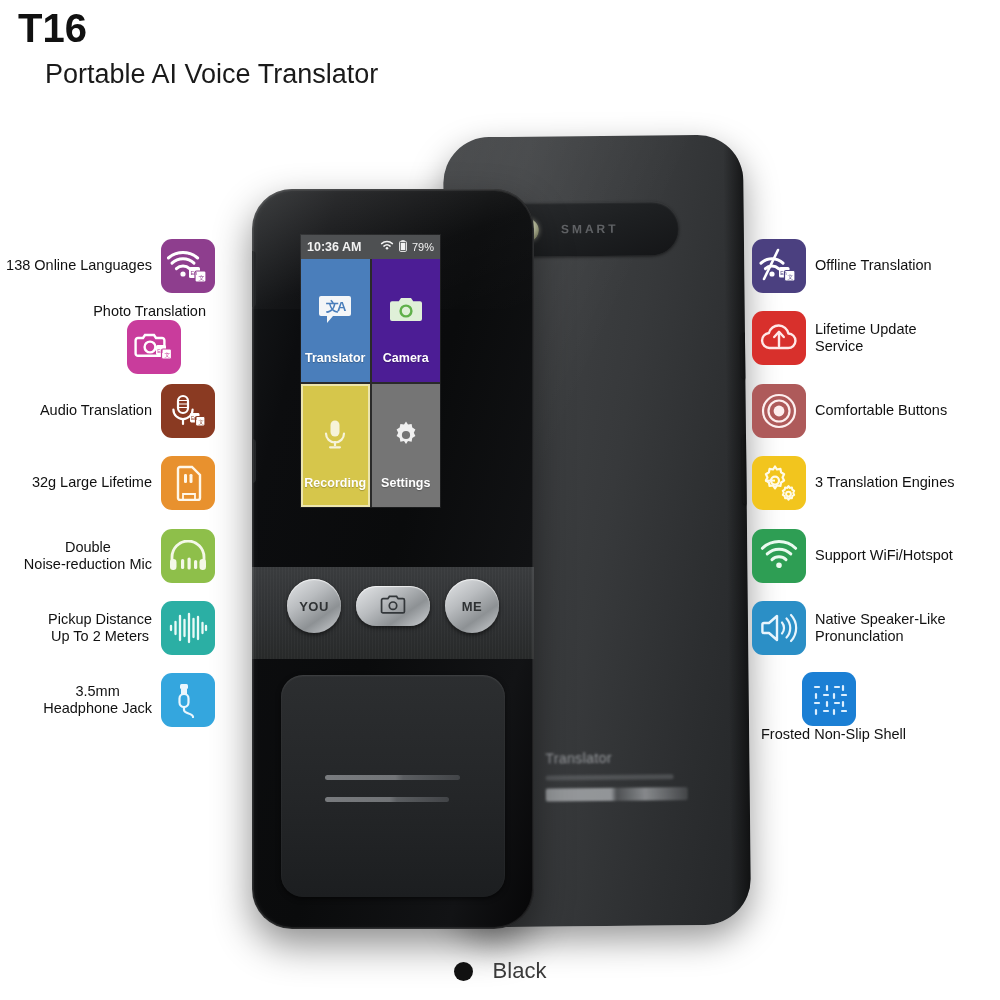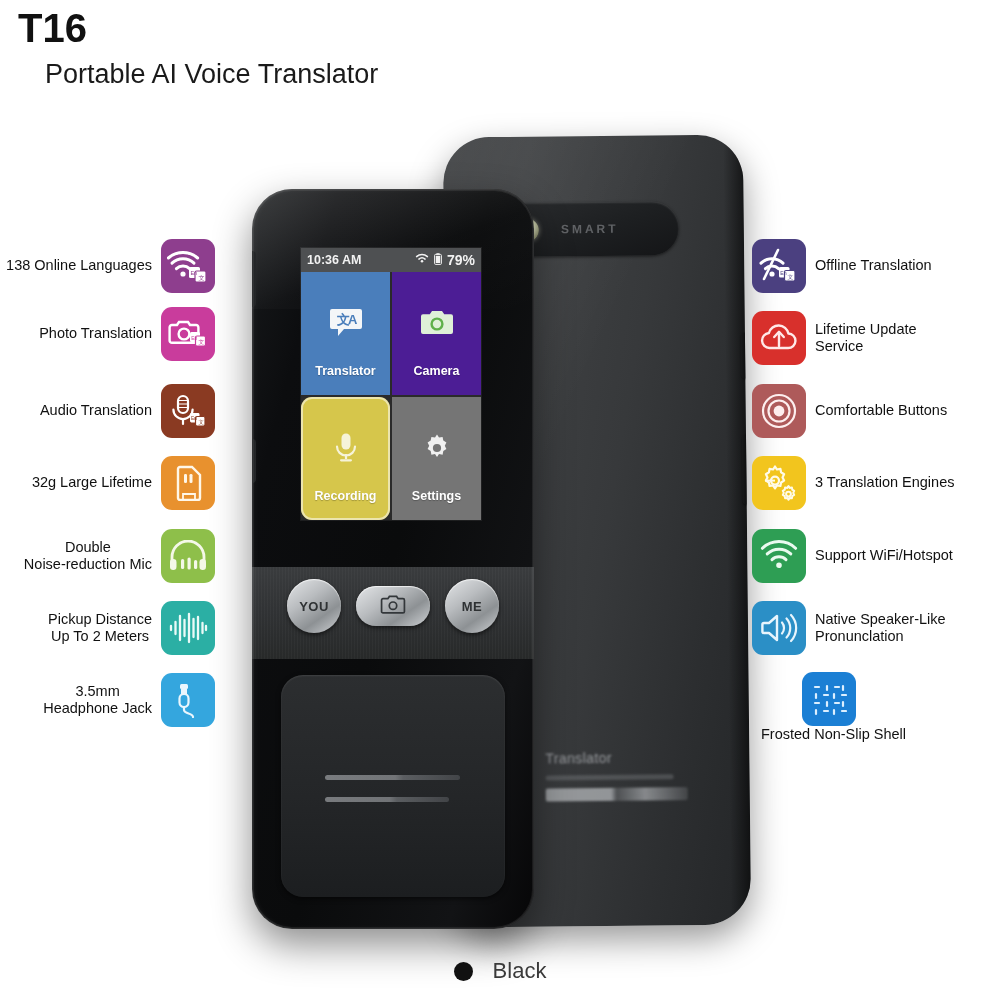--- a/index.html
+++ b/index.html
@@ -111,39 +111,39 @@
   }
   .front-sidebtn{
     position:absolute;left:-4px;width:8px;border-radius:4px;
     background:linear-gradient(90deg,#0a0b0c,#232527);
   }
   .fsb1{top:62px;height:56px;}
   .fsb2{top:250px;height:44px;}
 
   
   .screen{
-    position:absolute;left:49px;top:59px;width:180px;height:272px;
+    position:absolute;left:49px;top:46px;width:139px;height:272px;
     background:#222;overflow:hidden;
     box-shadow:0 0 0 1px rgba(255,255,255,.07);
   }
   .statusbar{
     height:24px;background:#4e5052;display:flex;align-items:center;
     padding:0 6px;color:#f2f2f2;font-size:12.5px;font-weight:bold;
   }
   .sb-time{flex:0 0 auto;}
   .sb-right{margin-left:auto;display:flex;align-items:center;gap:5px;}
-  .sb-batt{font-size:14px;font-weight:bold;}
+  .sb-batt{font-size:11px;font-weight:normal;}
   .tiles{display:grid;grid-template-columns:1fr 1fr;grid-template-rows:1fr 1fr;height:248px;gap:2px;background:#2a2a2a;}
   .apptile{position:relative;display:flex;flex-direction:column;align-items:center;justify-content:center;}
   .apptile .glyph{margin-bottom:18px;}
   .apptile .lab{
     position:absolute;bottom:17px;left:0;right:0;text-align:center;
     font-size:12.5px;font-weight:bold;color:#fff;text-shadow:0 1px 1px rgba(0,0,0,.25);
   }
-  .apptile.sel{box-shadow:inset 0 0 0 2px rgba(255,255,255,.55);border-radius:11px;}
+  .apptile.sel{box-shadow:inset 0 0 0 2px rgba(255,255,255,.55);}
 
   
   .btn-row{position:absolute;left:0;right:0;top:390px;height:64px;}
   .ctrl{
     position:absolute;top:0;
     background:linear-gradient(145deg,#e4e6e8 0%,#b9bcbf 38%,#8d9194 68%,#cfd2d5 100%);
     box-shadow:0 2px 4px rgba(0,0,0,.55), inset 0 1px 1px rgba(255,255,255,.75);
     display:flex;align-items:center;justify-content:center;
     color:#2e3133;font-size:13px;font-weight:bold;letter-spacing:.5px;
   }
@@ -316,21 +316,21 @@
           <path d="M5 15.2a16 16 0 0 1 22 0" stroke="#fff" stroke-width="3" fill="none" stroke-linecap="round"></path>
           <path d="M1.4 10a22.5 22.5 0 0 1 29.2 0" stroke="#fff" stroke-width="3" fill="none" stroke-linecap="round"></path>
           <rect x="22" y="19" width="11" height="11" rx="1.6" fill="#fff"></rect>
           <rect x="28" y="23" width="11" height="11" rx="1.6" fill="#fff" stroke="#8E3E8E" stroke-width="1.2"></rect>
           <text x="23.4" y="27" font-family="'Liberation Sans',sans-serif" font-size="5.5" fill="#8E3E8E">En</text>
           <text x="31.4" y="31.5" font-family="'Liberation Sans',sans-serif" font-size="6" fill="#8E3E8E">文</text>
         </svg>
       </div>
     </div>
 
-    <div class="feat" style="top:68px;">
+    <div class="feat" style="top:80px;flex-direction:column;">
       <div class="feat-label">Photo Translation</div>
       <div class="tile" style="background:#C93C9C;">
         <svg width="40" height="34" viewBox="0 0 40 34">
           <path d="M11 5h9l2 3h6a2.4 2.4 0 0 1 2.4 2.4v13A2.4 2.4 0 0 1 28 25.8H4A2.4 2.4 0 0 1 1.6 23.4v-13A2.4 2.4 0 0 1 4 8h5l2-3z" fill="none" stroke="#fff" stroke-width="2.4"></path>
           <circle cx="16" cy="17" r="5.4" fill="none" stroke="#fff" stroke-width="2.4"></circle>
           <rect x="22" y="15" width="10" height="10" rx="1.5" fill="#fff"></rect>
           <rect x="27.5" y="19" width="10" height="10" rx="1.5" fill="#fff" stroke="#C93C9C" stroke-width="1.2"></rect>
           <text x="23.2" y="22.6" font-family="'Liberation Sans',sans-serif" font-size="5" fill="#C93C9C">En</text>
           <text x="30.6" y="27" font-family="'Liberation Sans',sans-serif" font-size="5.6" fill="#C93C9C">文</text>
         </svg>

